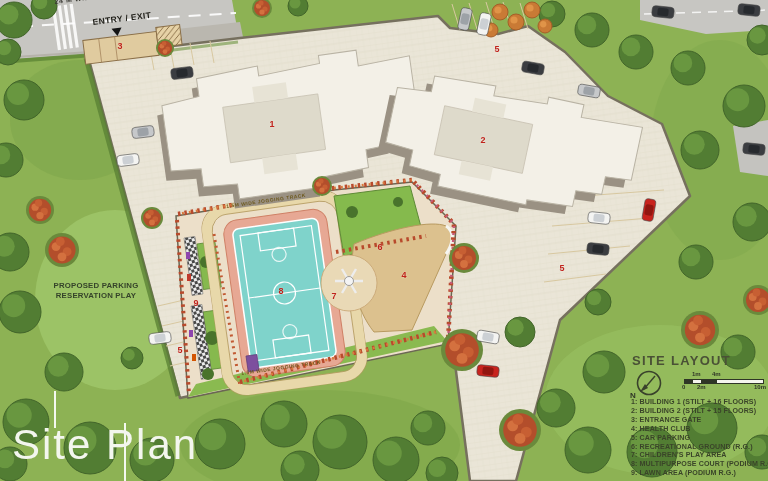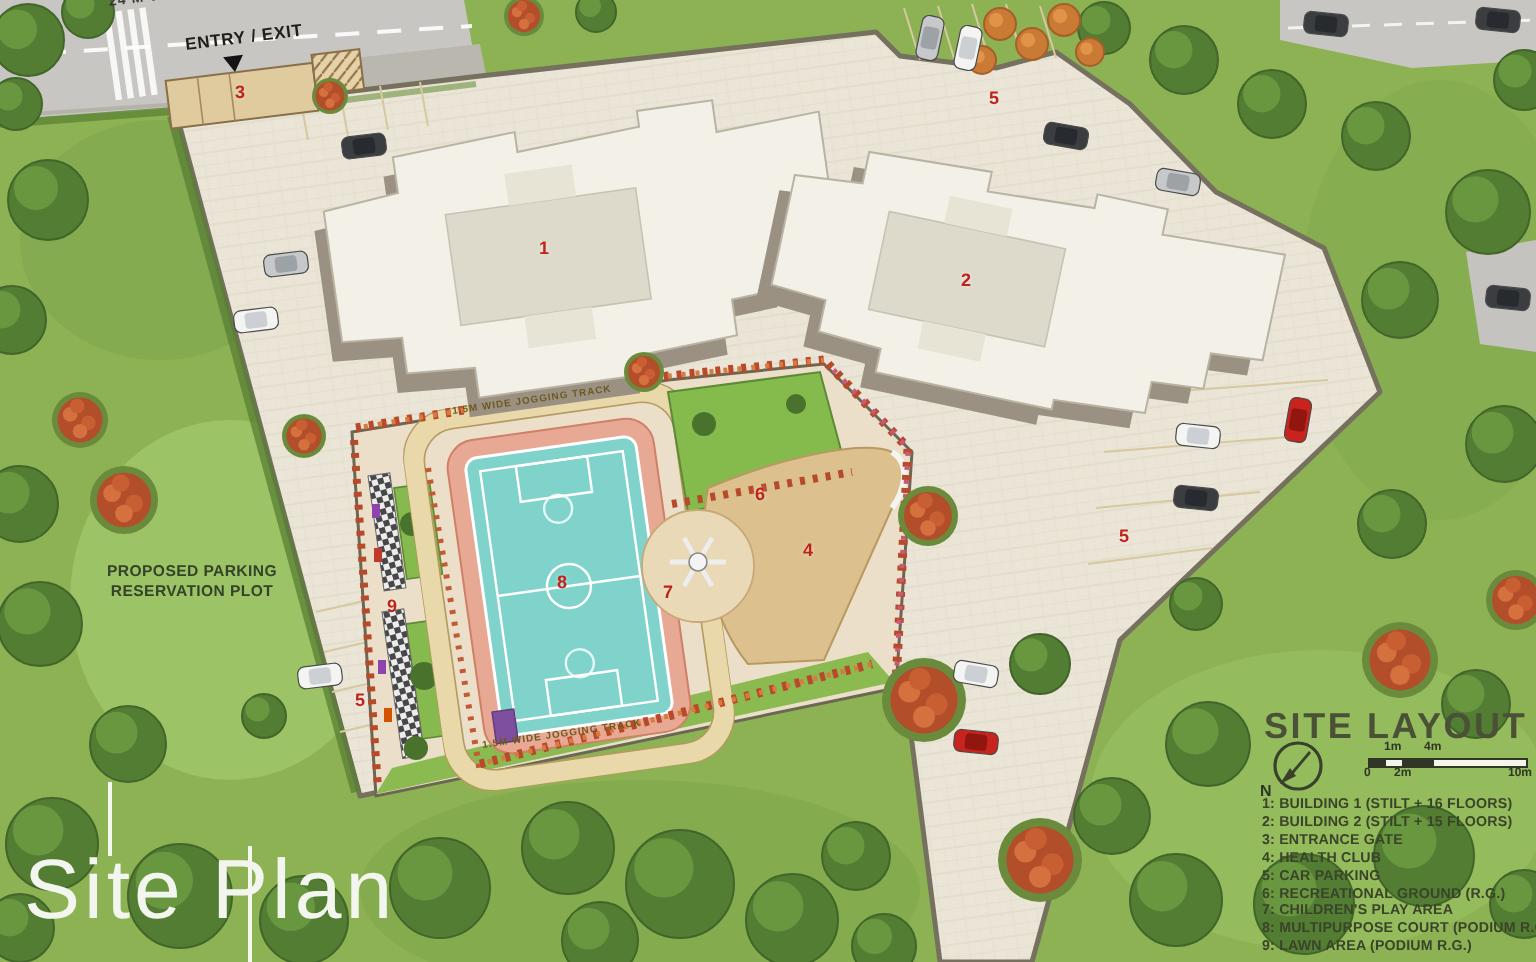--- a/index.html
+++ b/index.html
@@ -15,21 +15,21 @@
          color:#1f1e18;letter-spacing:.4px;}
   .arrow-down{width:0;height:0;border-left:5px solid transparent;border-right:5px solid transparent;
          border-top:8px solid #141414;transform:rotate(-7deg);}
   .school{font-size:7.8px;font-weight:bold;color:#35432a;text-align:center;line-height:10px;
          letter-spacing:.2px;width:124px;}
   .jog{transform-origin:0 0;transform:rotate(-8deg);font-size:4.9px;font-weight:bold;
        color:#6e5a1f;letter-spacing:.55px;}
   .site-title{font-size:42px;font-weight:100;color:#f3f6ee;letter-spacing:2px;}
   .vline{position:absolute;width:1.5px;background:rgba(250,252,248,.95);}
   #legend{position:absolute;left:628px;top:353px;width:138px;height:128px;}
-  .lg-title{position:absolute;left:4px;top:0;font-size:18px;font-weight:bold;color:#4a5136;
+  .lg-title{position:absolute;left:4px;top:0;font-size:13px;font-weight:bold;color:#4a5136;
             letter-spacing:1.3px;}
   .lg-compass{position:absolute;left:8px;top:17px;width:26px;height:26px;}
   .lg-n{position:absolute;left:2px;top:38px;font-size:8px;font-weight:bold;color:#2f3626;}
   .lg-scale{position:absolute;left:56px;top:18px;width:80px;height:24px;}
   .lg-scale span{position:absolute;font-size:6px;font-weight:bold;color:#2f3626;}
   .sbar{position:absolute;left:0;top:8px;height:3px;display:flex;border:0.8px solid #2f3626;}
   .sbar div{height:100%;}
   .lg-items{position:absolute;left:3px;top:45px;}
   .lg-item{font-size:7.1px;font-weight:bold;color:#3a4429;line-height:8.9px;
            letter-spacing:.1px;white-space:nowrap;}
@@ -531,21 +531,21 @@
         </g>
       </g>
 </svg>
 
 <div class="ov rl" style="left:54px;top:-2px">24 M WIDE ROAD</div>
 <div class="ov entry" style="left:92px;top:17px">ENTRY / EXIT</div>
 <div class="ov arrow-down" style="left:112px;top:28px"></div>
 
 <div class="ov school" style="left:34px;top:281px">
   <div>PROPOSED PARKING</div>
-  <div>RESERVATION PLOT</div>
+  <div>RESERVATION PLAY</div>
 </div>
 
 <div class="ov jog" style="left:226px;top:204px">1.5M WIDE JOGGING TRACK</div>
 <div class="ov jog" style="left:241px;top:371px">1.5M WIDE JOGGING TRACK</div>
 
 <div class="num" style="left:272px;top:124px">1</div>
 <div class="num" style="left:483px;top:140px">2</div>
 <div class="num" style="left:120px;top:46px">3</div>
 <div class="num" style="left:404px;top:275px">4</div>
 <div class="num" style="left:497px;top:49px">5</div>

